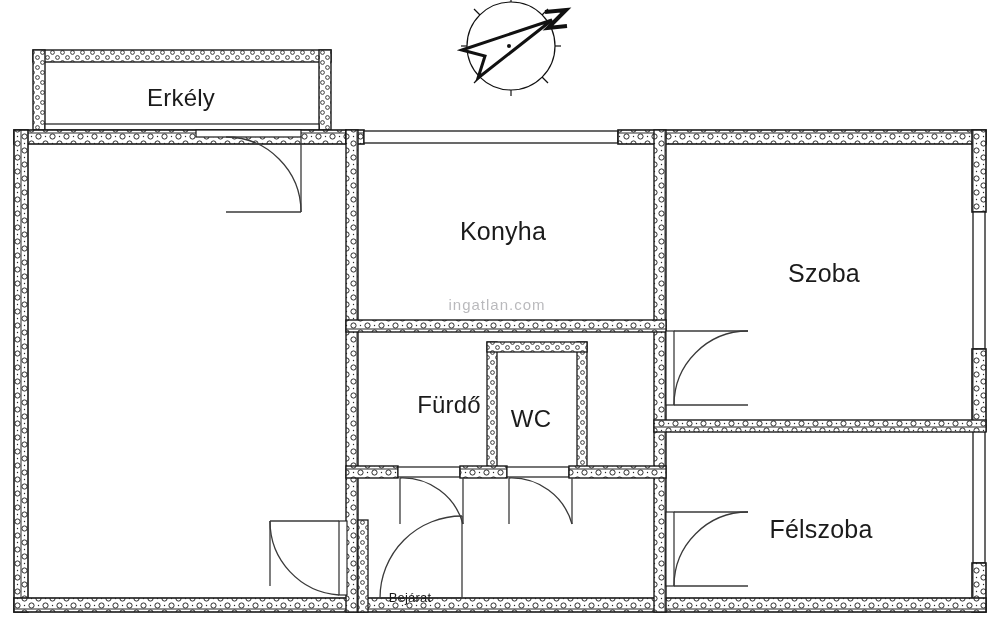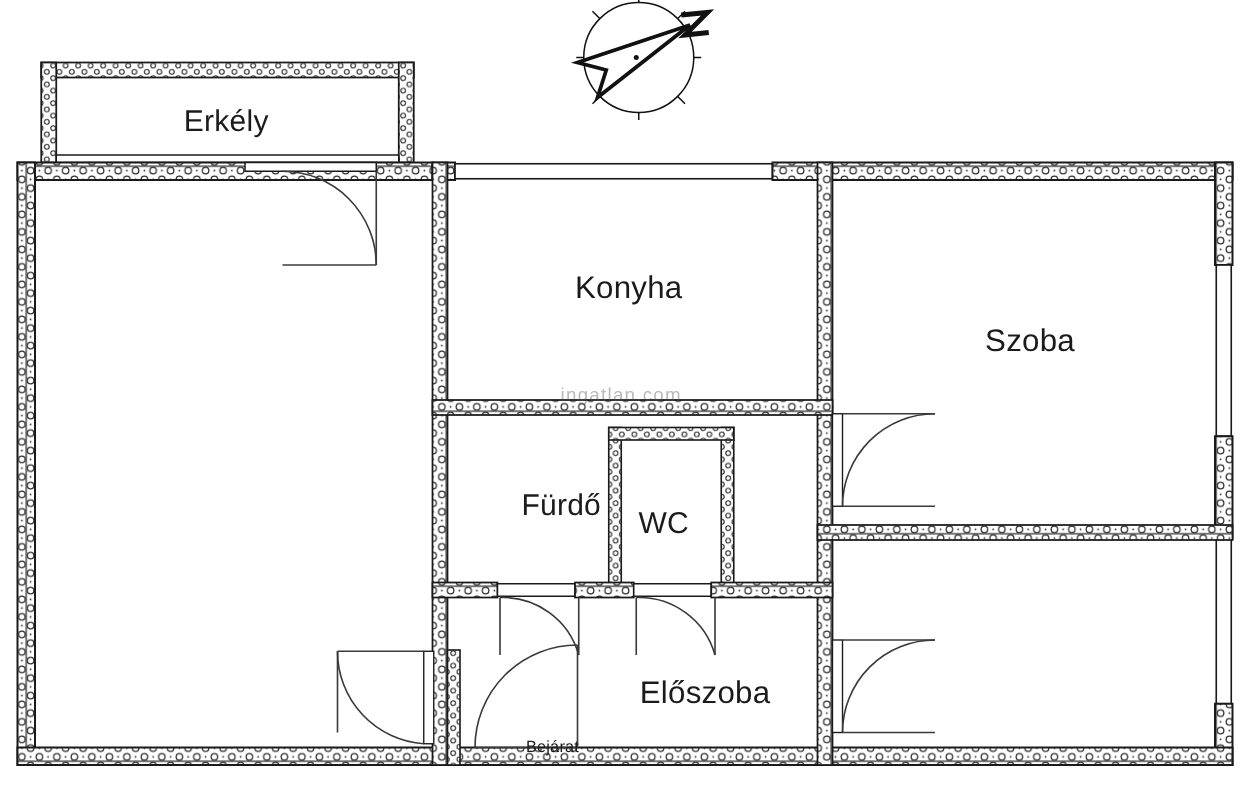--- a/index.html
+++ b/index.html
@@ -211,22 +211,22 @@
 
   <div class="room-label label-md" style="left:181px; top:98px;">Erkély</div>
 
 
   <div class="room-label label-lg" style="left:503px; top:231px;">Konyha</div>
 
   <div class="room-label label-md" style="left:420px; top:405px;margin-left:29px;">Fürdő</div>
 
   <div class="room-label label-md" style="left:531px; top:419px;text-align:center;">WC</div>
 
-  <div class="room-label label-lg" style="left:564px; top:555px;">Előszoba</div>
 
   <div class="room-label label-lg" style="left:824px; top:273px;">Szoba</div>
 
-
-  <div class="room-label label-sm" style="left:442px; top:597px;">Bejárat</div>
-
-  <div class="watermark" style="left:497px; top:316px;">ingatlan.com</div>
+  <div class="room-label label-lg" style="left:821px; top:529px;">Félszoba</div>
+
+  <div class="room-label label-sm" style="left:410px; top:597px;">Bejárat</div>
+
+  <div class="watermark" style="left:497px; top:304px;">ingatlan.com</div>
 
 </div>
 
 </body></html>

